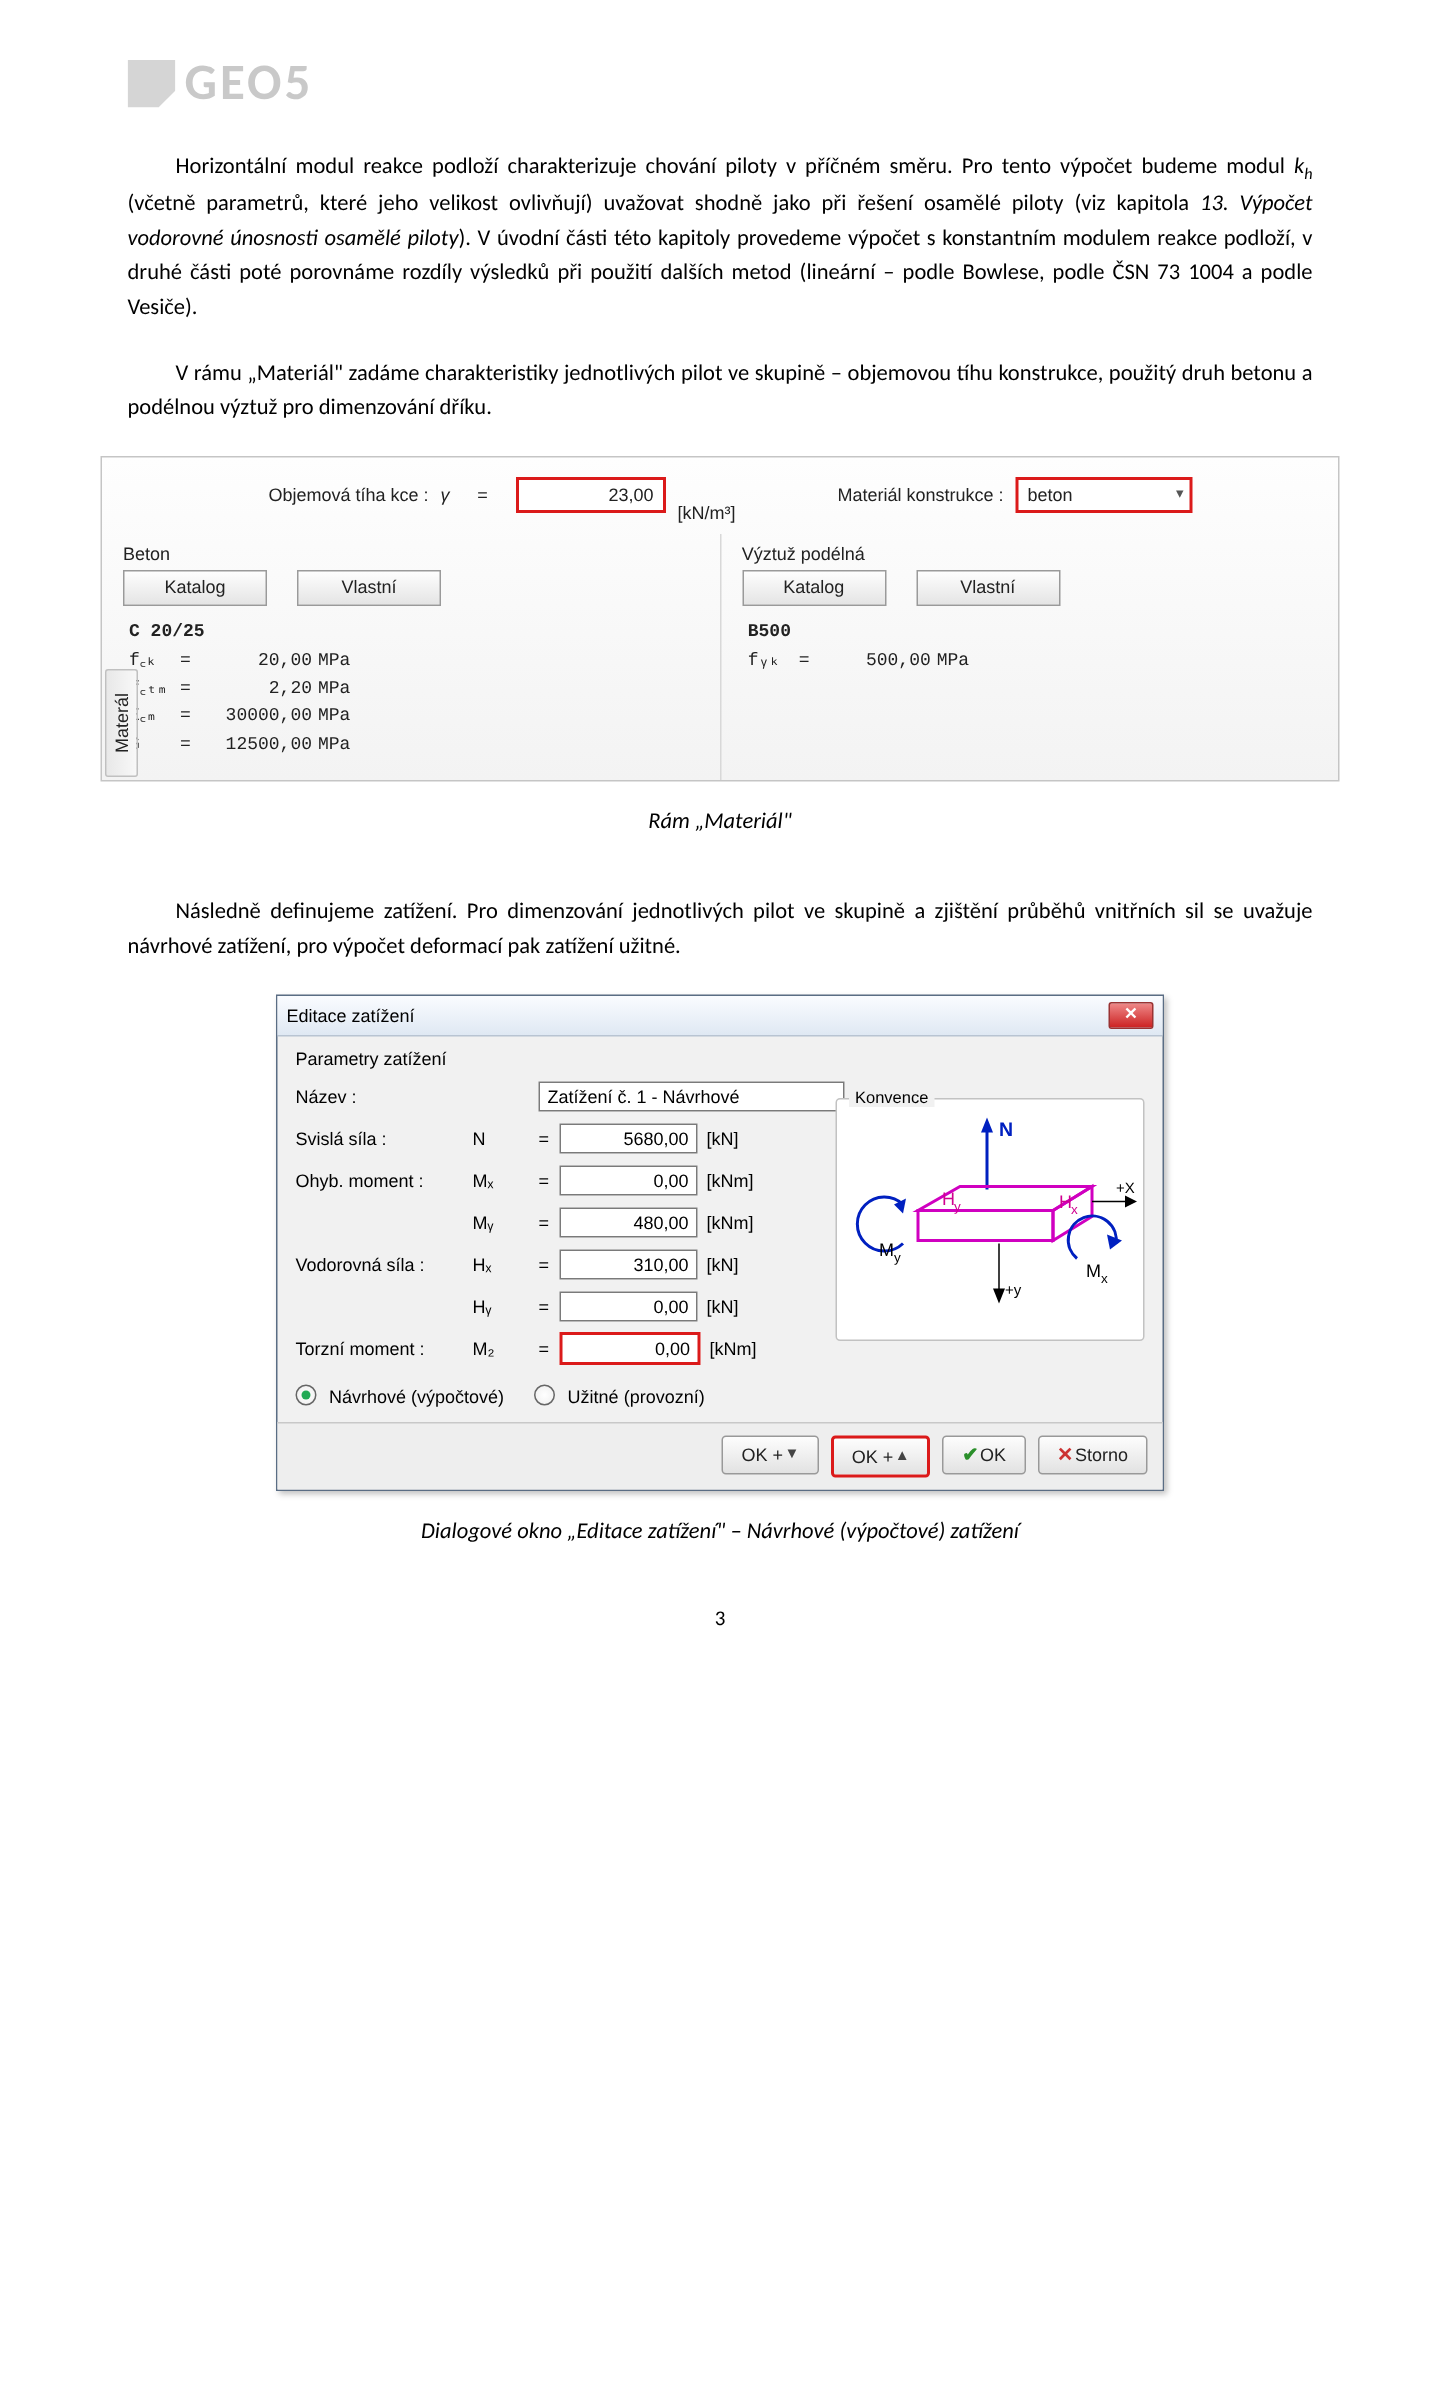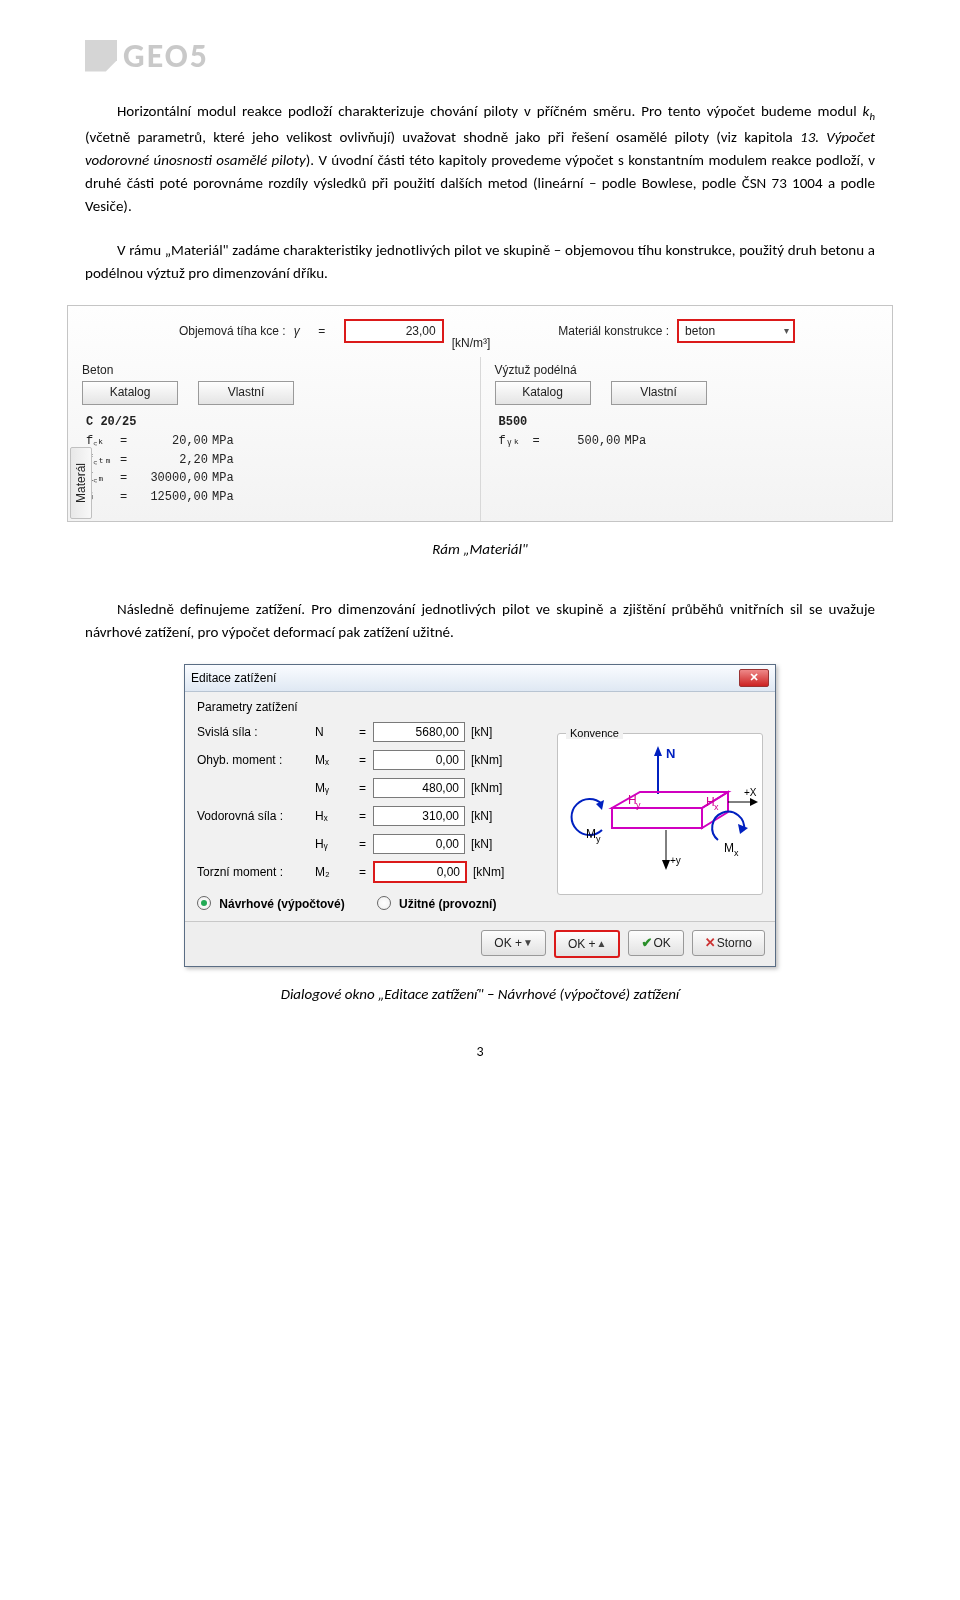--- a/index.html
+++ b/index.html
@@ -240,24 +240,23 @@
     padding: 0 4px;
     font-size: 11px;
   }
   .conv-canvas {
     width: 100%;
     height: 100%;
     display: block;
   }
   .dlg-radio-row {
     display: flex;
-    gap: 32px;
+    gap: 20px;
     padding: 8px 12px 10px 12px;
     align-items: flex-end;
-    font-weight: bold;
   }
   .radio {
     width: 12px; height: 12px;
     border: 1px solid #666;
     border-radius: 50%;
     display: inline-block;
     position: relative;
     margin-right: 5px;
     vertical-align: -2px;
     background: radial-gradient(#fff,#eee);
@@ -398,20 +397,25 @@
 
   <p class="indent">Následně definujeme zatížení. Pro dimenzování jednotlivých pilot ve skupině a zjištění průběhů vnitřních sil se uvažuje návrhové zatížení, pro výpočet deformací pak zatížení užitné.</p>
 
   <div class="dlg">
     <div class="dlg-title">
       <span>Editace zatížení</span>
       <span class="dlg-close">✕</span>
     </div>
     <div class="dlg-section">
       <div class="dlg-grp-head">Parametry zatížení</div>
+      <div class="dlg-row">
+        <span class="dlg-label">Název :</span>
+        <span class="dlg-sym"></span>
+        <span class="dlg-input wide">Zatížení č. 1 - Návrhové</span>
+      </div>
       <div id="dlg-rows">
           <div class="dlg-row">
             <span class="dlg-label">Svislá síla :</span>
             <span class="dlg-sym">N</span>
             <span class="dlg-eq">=</span>
             <span class="dlg-input">5680,00</span>
             <span class="dlg-unit">[kN]</span>
           </div>
           <div class="dlg-row">
             <span class="dlg-label">Ohyb. moment :</span>

